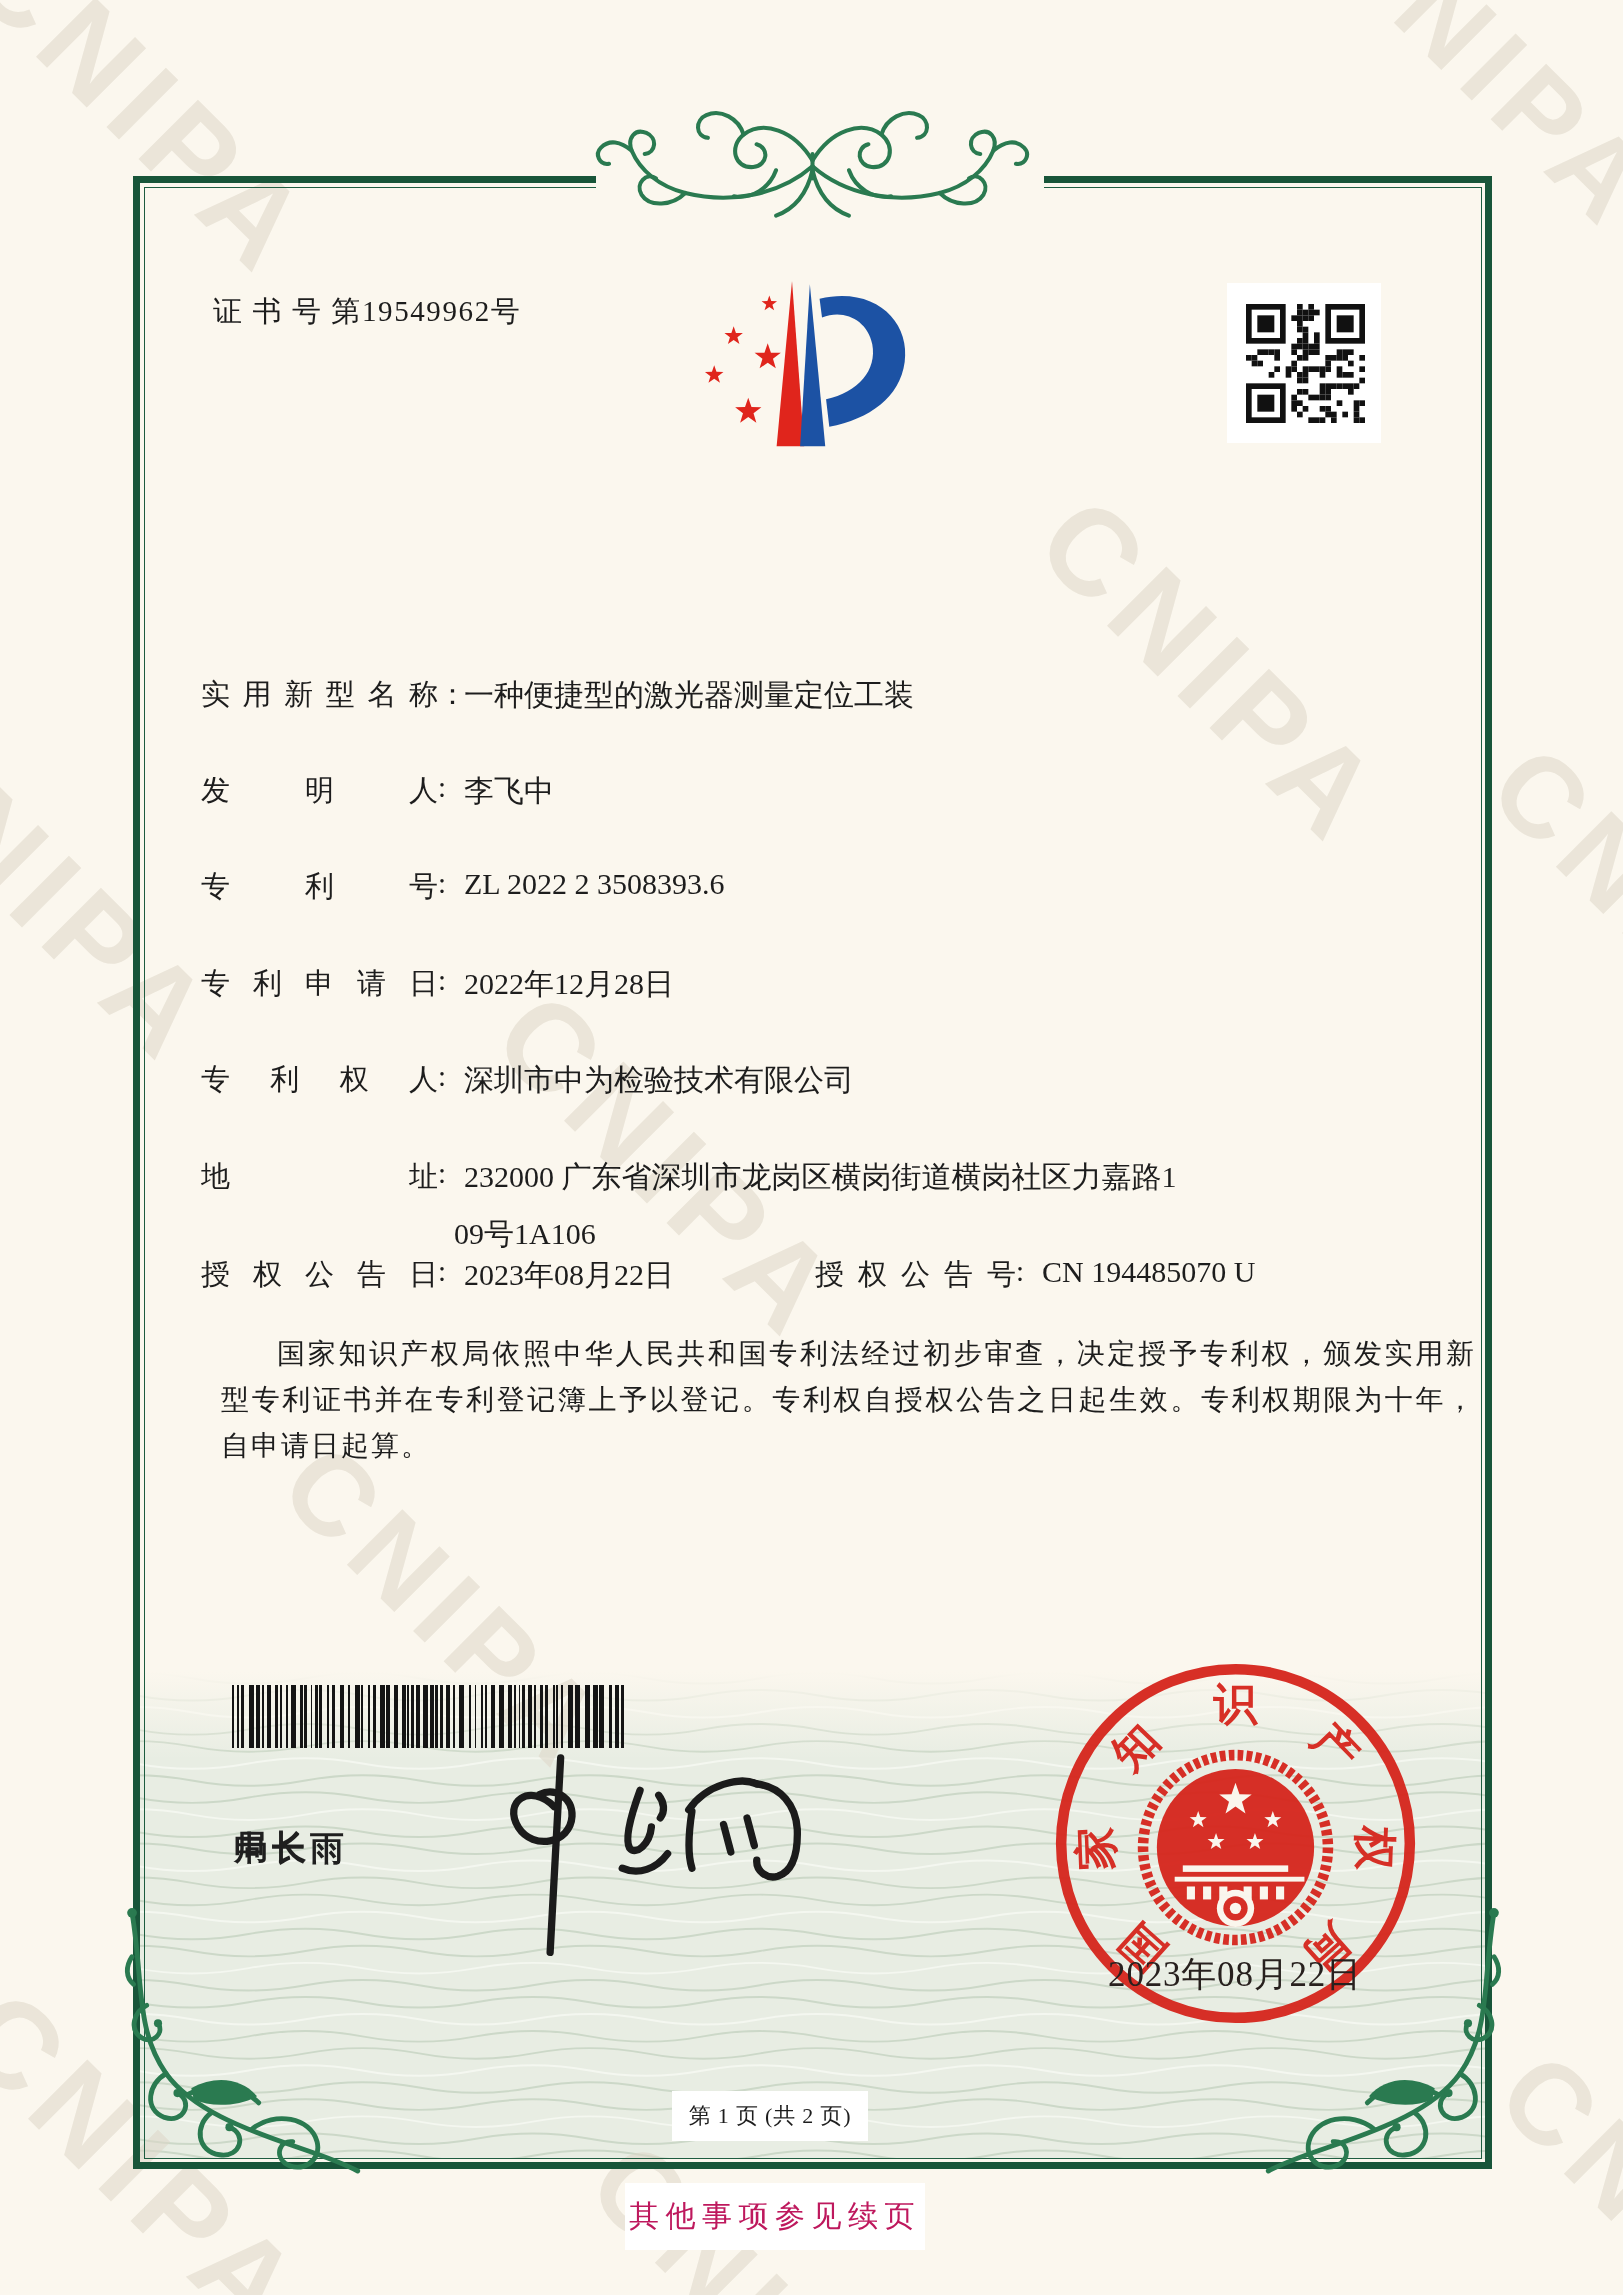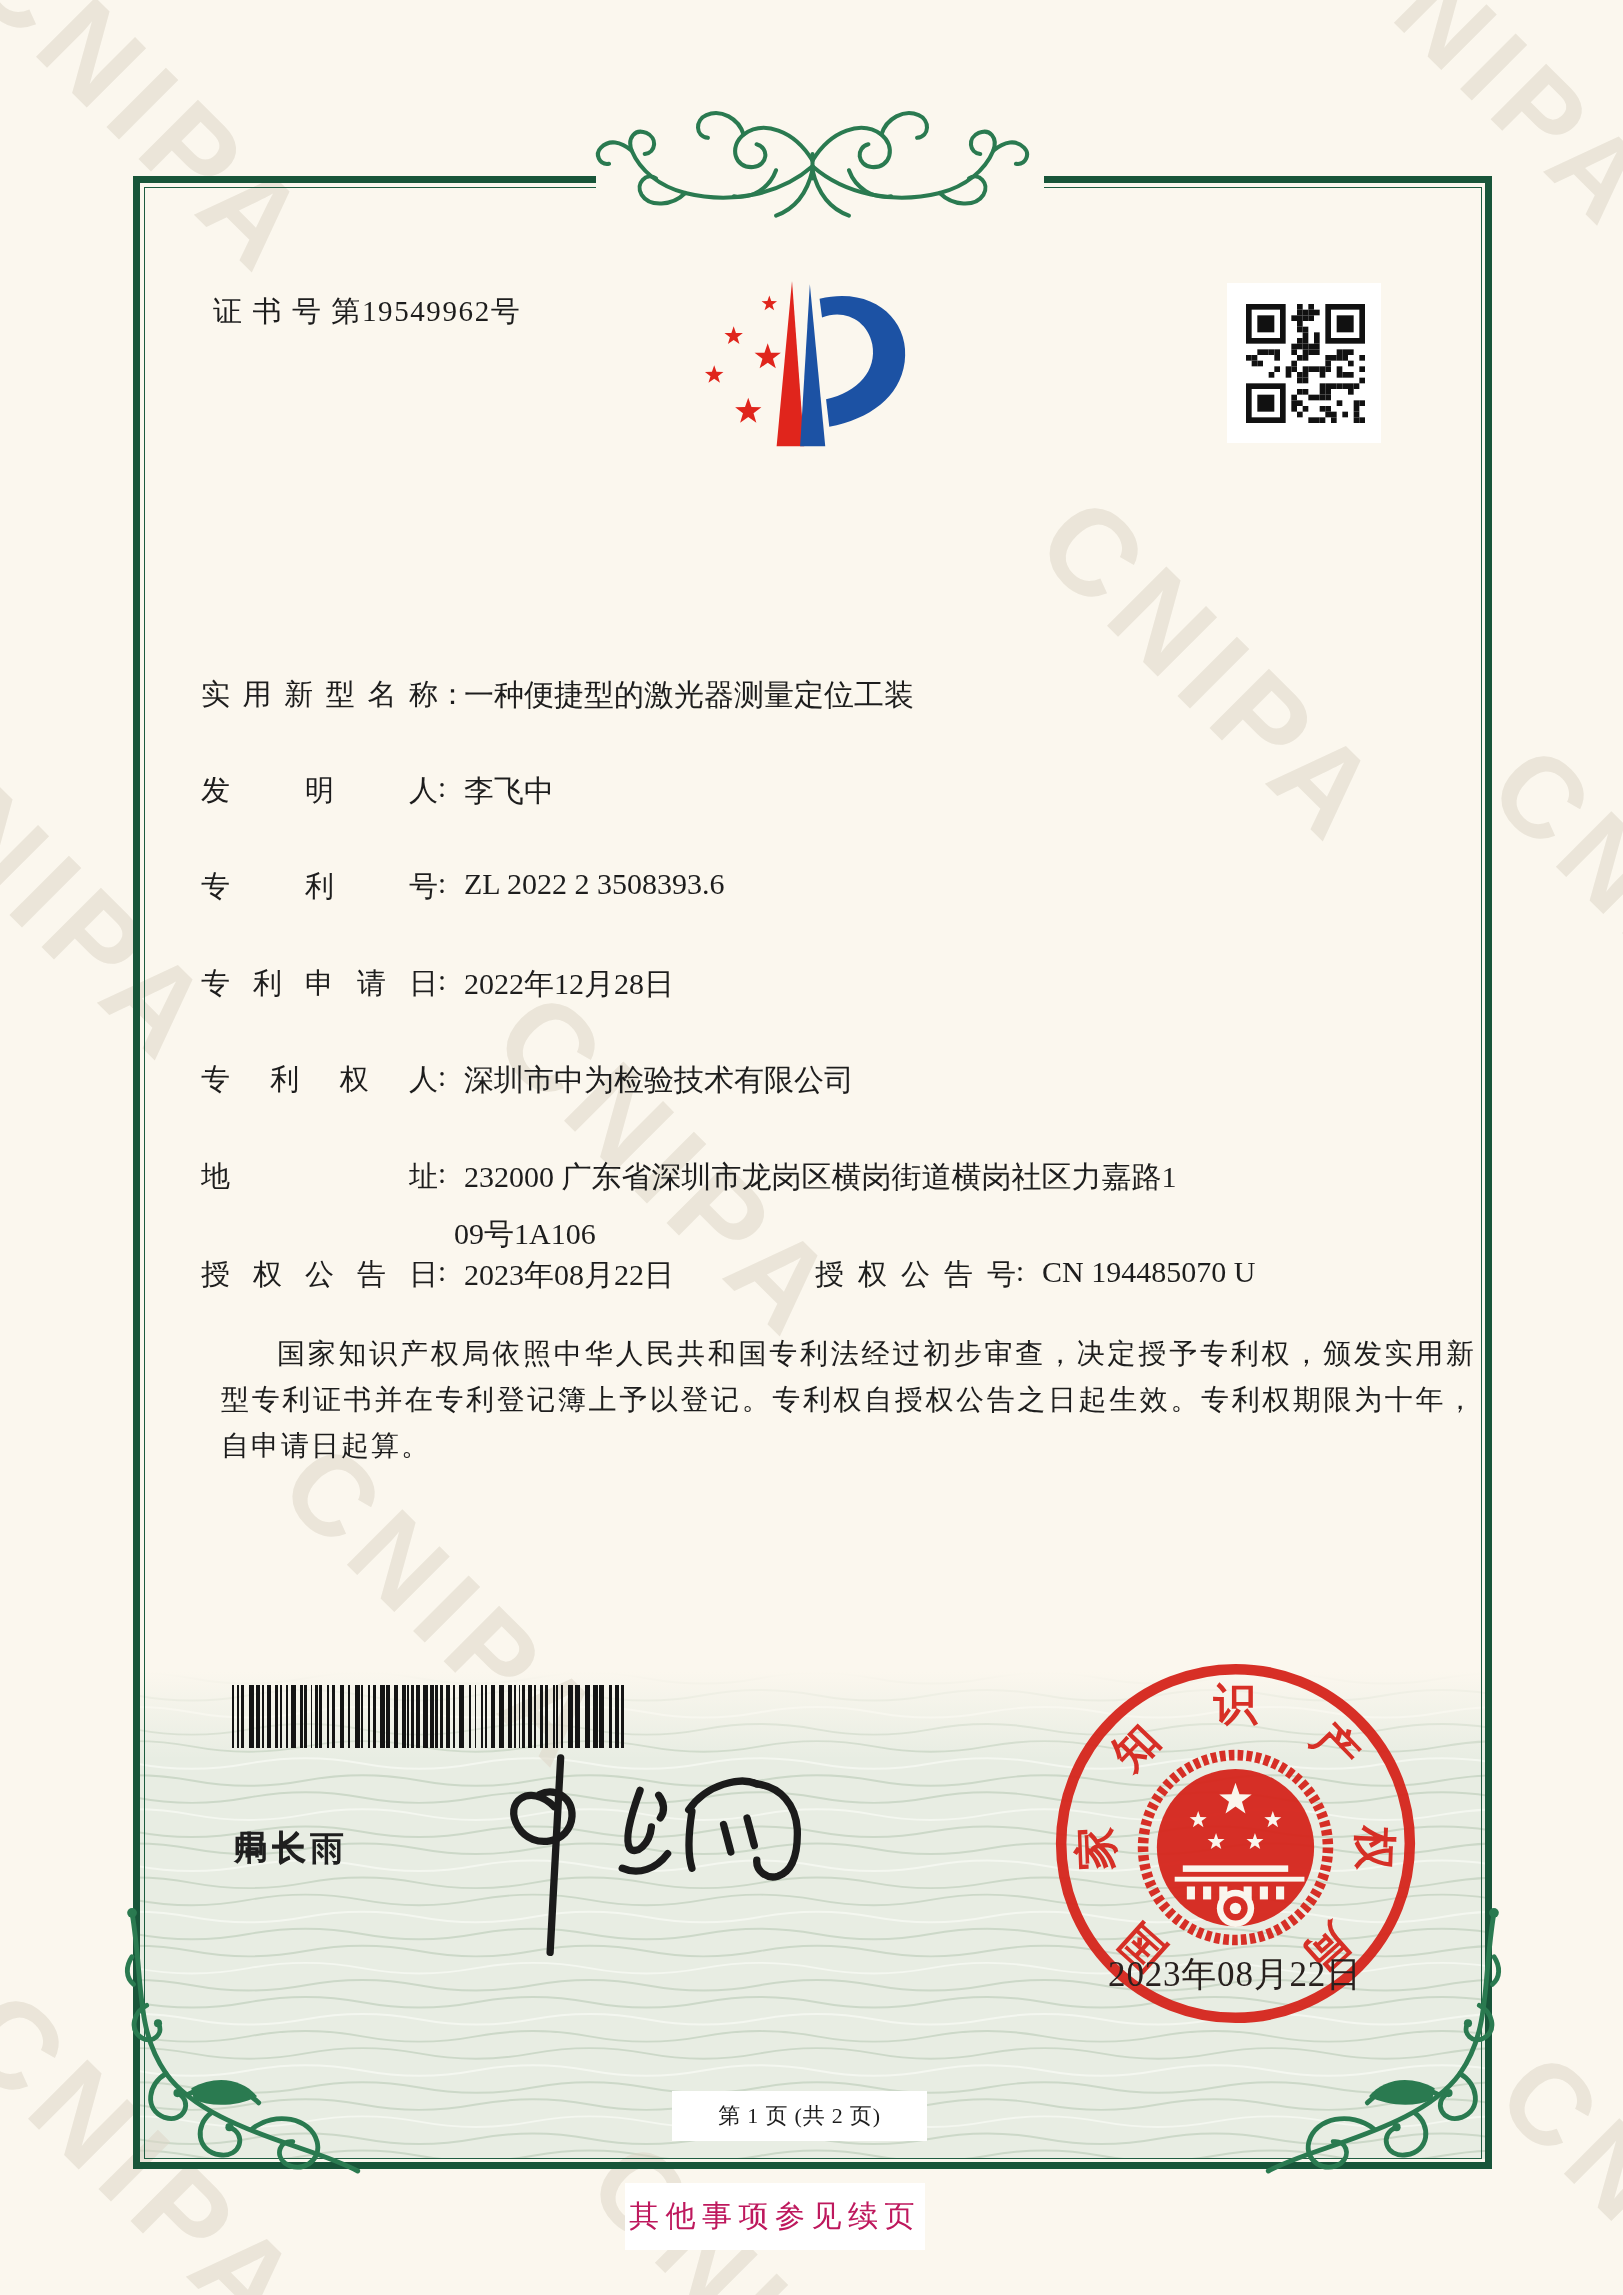--- a/index.html
+++ b/index.html
@@ -43,21 +43,21 @@
   .barcode i{display:block;background:#141414;height:100%;}
   
   .sig-label{position:absolute;left:234px;font-family:"Liberation Sans",sans-serif;
       font-weight:bold;font-size:34px;letter-spacing:4px;color:#1f1f1f;z-index:5;}
   .signature{position:absolute;left:455px;top:1745px;z-index:6;}
   
   .seal{position:absolute;left:1049px;top:1657px;z-index:6;opacity:.95;}
   .seal-date{position:absolute;left:1097px;top:1951px;width:276px;text-align:center;
       font-size:35px;color:#27201e;letter-spacing:0.8px;z-index:7;}
   
-  .page-info-box{position:absolute;left:672px;top:2091px;width:255px;height:50px;
+  .page-info-box{position:absolute;left:672px;top:2091px;width:196px;height:50px;
       background:#ffffff;z-index:5;display:flex;align-items:center;justify-content:center;}
   .page-info-box span{font-size:22px;letter-spacing:0.8px;}
   .cont-box{position:absolute;left:625px;top:2183px;width:300px;height:67px;background:#ffffff;
       z-index:5;display:flex;align-items:center;justify-content:center;}
   .cont-box span{font-size:30px;letter-spacing:6.5px;color:#be185d;}
   .green-stroke{stroke:#2a7a50;fill:none;stroke-linecap:round;}
 </style>
 </head>
 <body>
 

